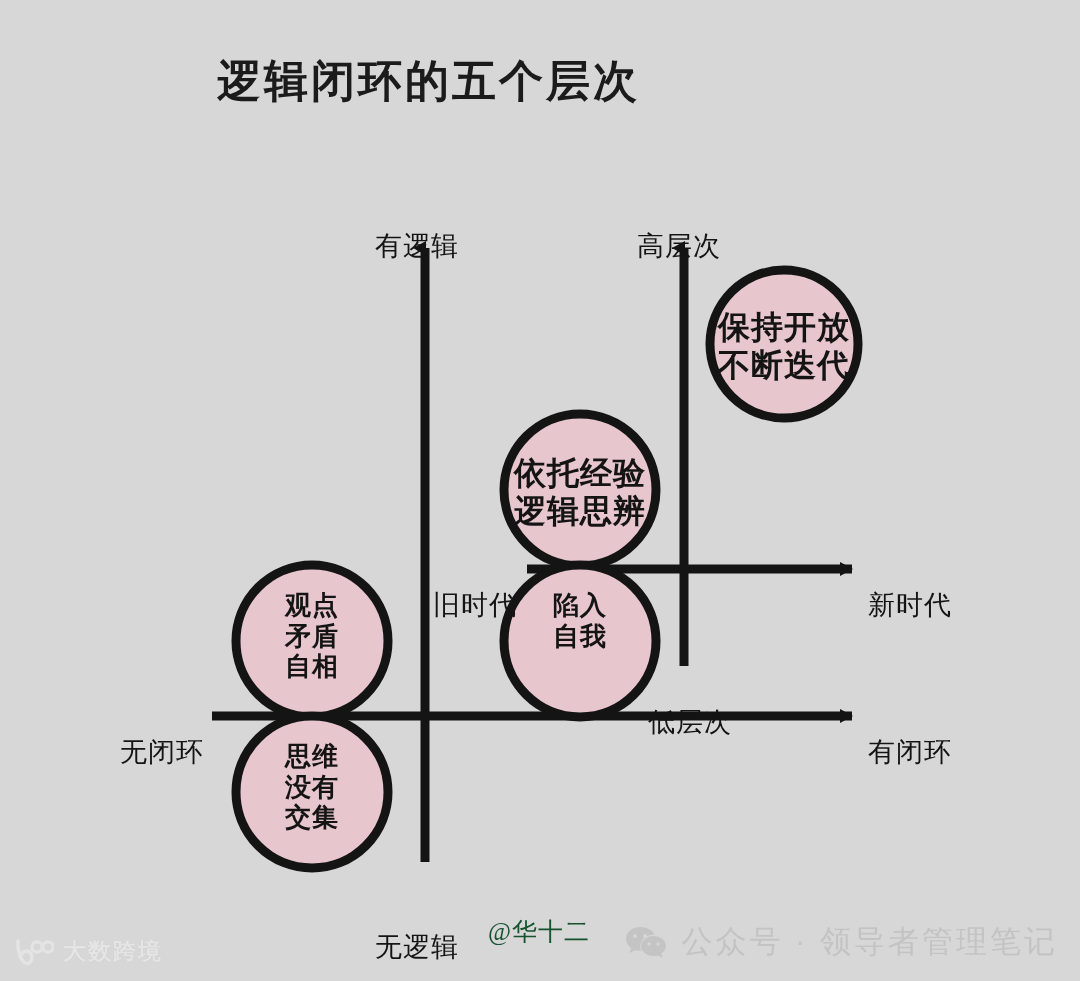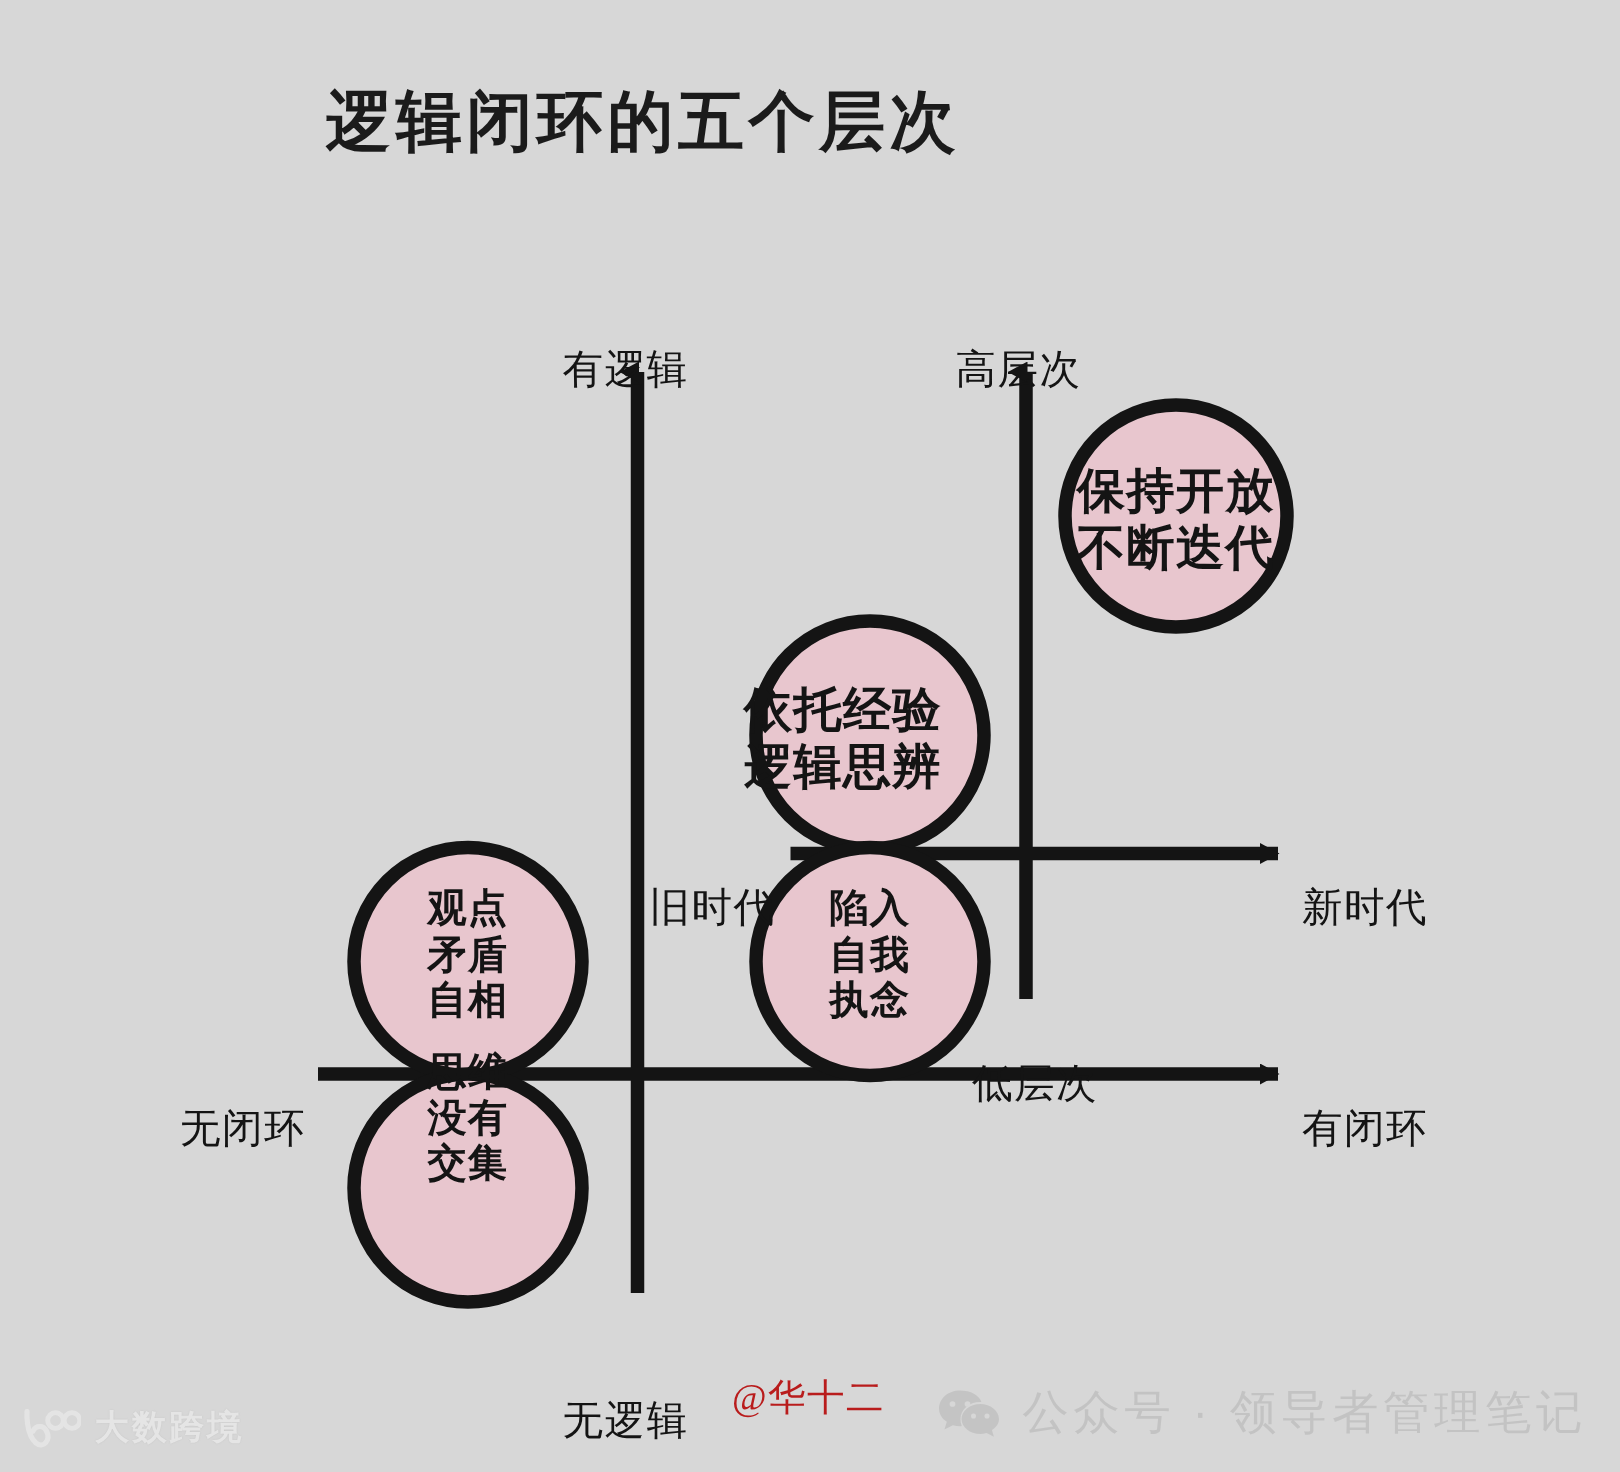--- a/index.html
+++ b/index.html
@@ -67,21 +67,21 @@
     letter-spacing: 1px;
     white-space: nowrap;
     font-family: "Liberation Serif", "DejaVu Serif", serif;
     pointer-events: none;
   }
   .node-label.wide { font-size: 32px; }
 
   .credit {
     position: absolute;
     font-size: 25px;
-    color: #b91c1c;
+    color: #14532d;
     letter-spacing: 1px;
     white-space: nowrap;
     font-family: "Liberation Serif", "DejaVu Serif", serif;
   }
 
   
   .wm-left {
     position: absolute;
     left: 14px;
     bottom: 14px;
@@ -161,38 +161,37 @@
 
   <div class="axis-label" style="left:120px; top:700px;">无闭环</div>
 
   <div class="axis-label" style="left:868px; top:700px;">有闭环</div>
 
   <div class="node-label wide" style="left:684px; top:309px; width:200px;">
     <div>保持开放</div>
     <div>不断迭代</div>
   </div>
 
-  <div class="node-label wide" style="left:462px; top:455px; width:200px;font-family:Liberation Serif, serif;">
+  <div class="node-label wide" style="left:480px; top:455px; width:200px;font-family:Liberation Serif, serif;">
     <div>依托经验</div>
     <div>逻辑思辨</div>
   </div>
 
   <div class="node-label" style="left:480px; top:591px; width:200px;">
     <div>陷入</div>
     <div>自我</div>
-    <div>执念</div>
   </div>
 
   <div class="node-label" style="left:212px; top:591px; width:200px;">
     <div>观点</div>
     <div>矛盾</div>
     <div>自相</div>
   </div>
 
-  <div class="node-label" style="left:212px; top:700px; width:200px;">
+  <div class="node-label" style="left:212px; top:742px; width:200px;">
     <div>思维</div>
     <div>没有</div>
     <div>交集</div>
   </div>
 
   <div class="credit" style="left:488px; top:915px;">@华十二</div>
 
   <div class="wm-left">
     <svg width="40" height="28" viewBox="0 0 40 28">
       <path d="M4 3 C4 3, 3 18, 10 24 C15 28, 20 22, 17 16 C15 12, 10 12, 8 16" fill="none" stroke="#f0f0f0" stroke-width="3.4" stroke-linecap="round"></path>

